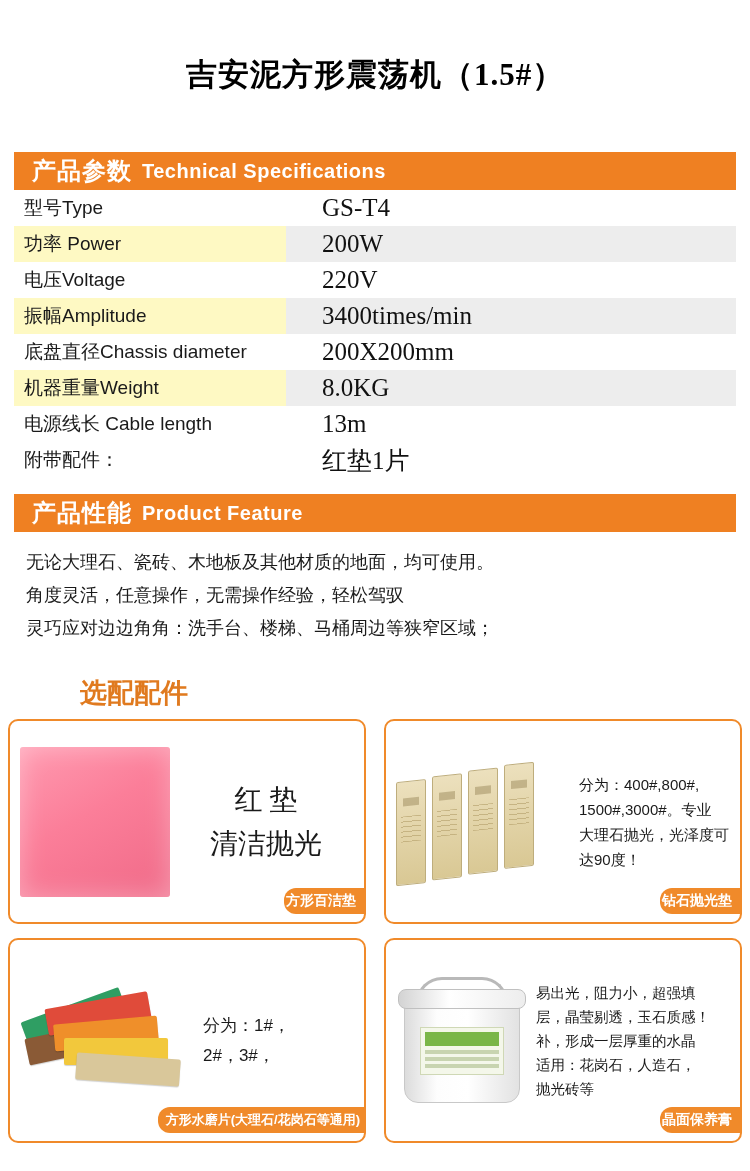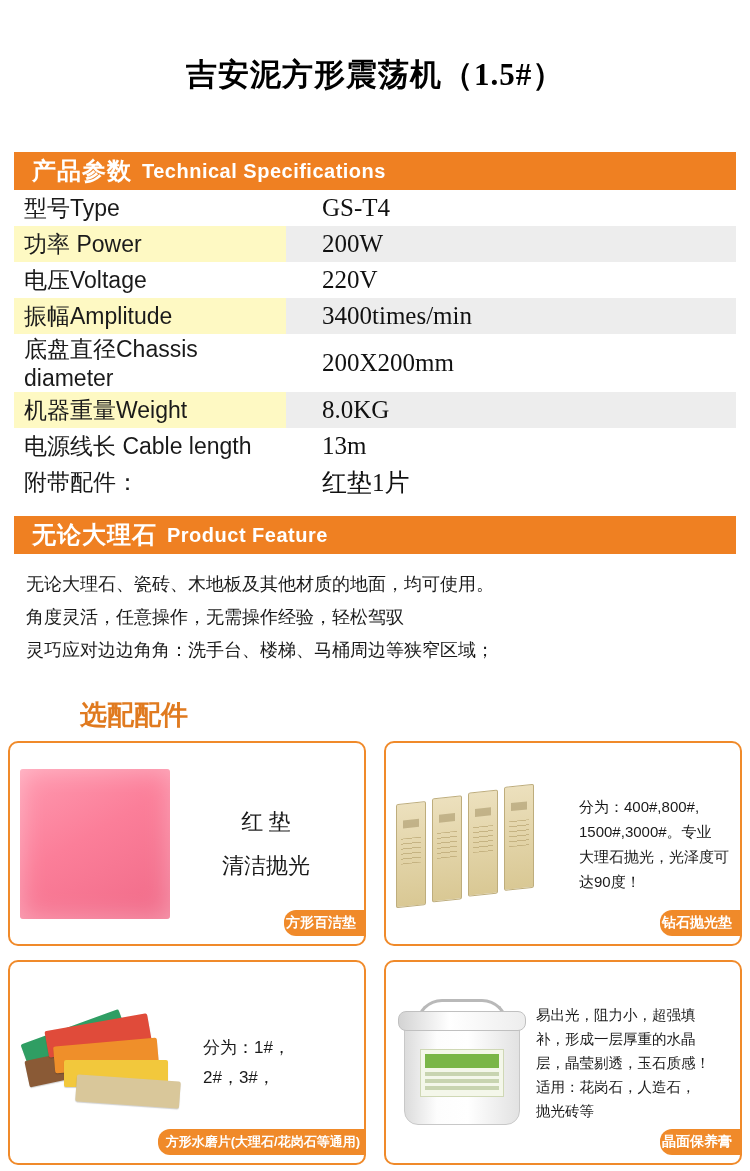--- a/index.html
+++ b/index.html
@@ -55,21 +55,21 @@
   
   .spec-wrap { margin: 0 14px; }
   table.spec {
     border-collapse: collapse;
     width: 100%;
     table-layout: fixed;
   }
   table.spec td {
     height: 36px;
     padding: 0 0 0 10px;
-    font-size: 23px;
+    font-size: 19px;
     vertical-align: middle;
     border: none;
   }
   table.spec td.label {
     width: 272px;
     font-family: "Liberation Sans", sans-serif;
     font-weight: normal;
     color: #1a1a1a;
   }
   table.spec td.value {
@@ -149,21 +149,21 @@
 
   
   .pad {
     width: 150px; height: 150px;
     background: linear-gradient(150deg,#ff9ab0 0%, #fb7e99 45%, #f06a88 100%);
     border-radius: 3px;
     box-shadow: inset 0 0 26px rgba(255,255,255,.35);
   }
   .card1-text {
     font-family: "Liberation Serif", serif;
-    font-size: 22px;
+    font-size: 28px;
     line-height: 44px;
     color: #1a1a1a;
     text-align: center;
     width: 100%;
   }
 
   
   .dpads {
     width: 175px; height: 110px;
     position: relative;
@@ -285,21 +285,21 @@
       </tr>
       <tr>
         <td class="label">附带配件：</td>
         <td class="value">红垫1片</td>
       </tr>
     </tbody>
       </table>
   </div>
 
   <div class="bar" style="margin-top:16px;">
-    <span class="cn">无论大理石</span>
+    <span class="cn">产品性能</span>
     <span class="en">Product Feature</span>
   </div>
 
   <div class="feature-body">
     <div>无论大理石、瓷砖、木地板及其他材质的地面，均可使用。</div>
     <div>角度灵活，任意操作，无需操作经验，轻松驾驭</div>
     <div>灵巧应对边边角角：洗手台、楼梯、马桶周边等狭窄区域；</div>
   </div>
 
   <div class="opt-title">选配配件</div>
@@ -368,22 +368,22 @@
           <div class="body"></div>
           <div class="lid"></div>
           <div class="label">
               <span class="g"></span>
               <span class="t"></span>
             </div>
         </div>
       </div>
       <div class="txt" style="font-size:14.5px;line-height:24px;">
         <div>易出光，阻力小，超强填</div>
+        <div>层，晶莹剔透，玉石质感！</div>
         <div>补，形成一层厚重的水晶</div>
-        <div>层，晶莹剔透，玉石质感！</div>
         <div>适用：花岗石，人造石，</div>
         <div>抛光砖等</div>
       </div>
       <div class="tag">晶面保养膏</div>
     </div>
 
   </div>
 </div>
 
 </body></html>

